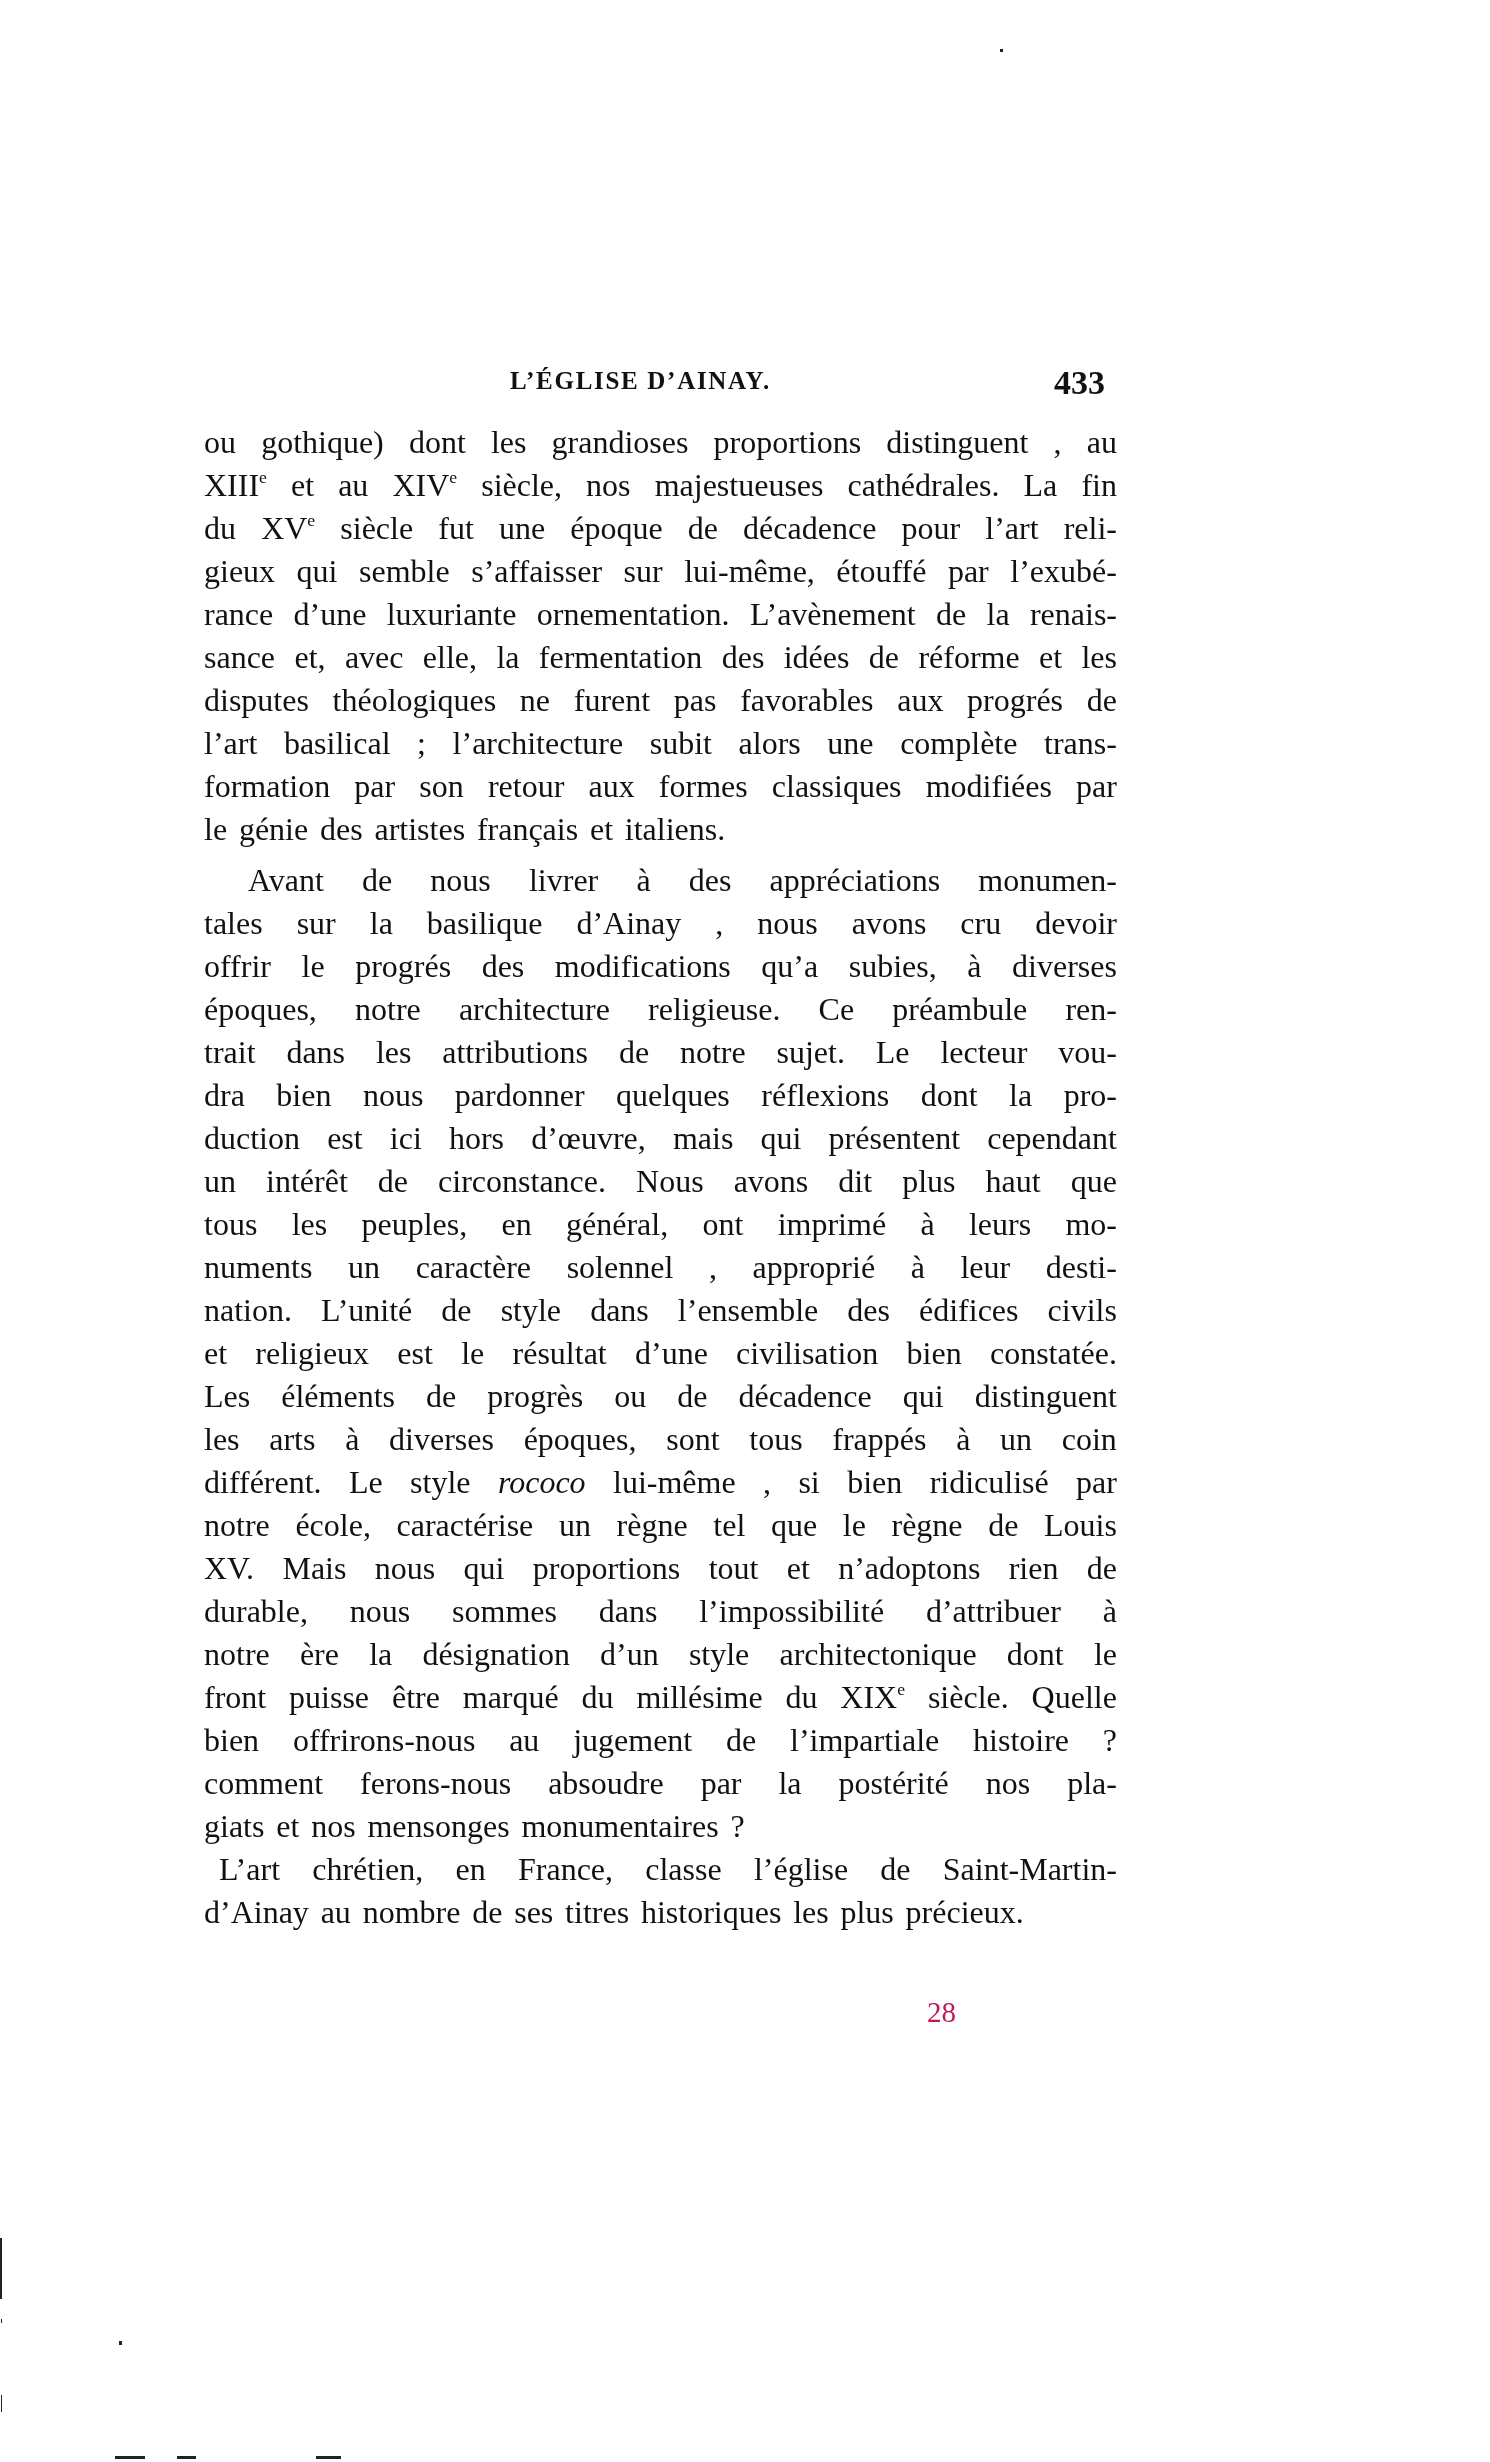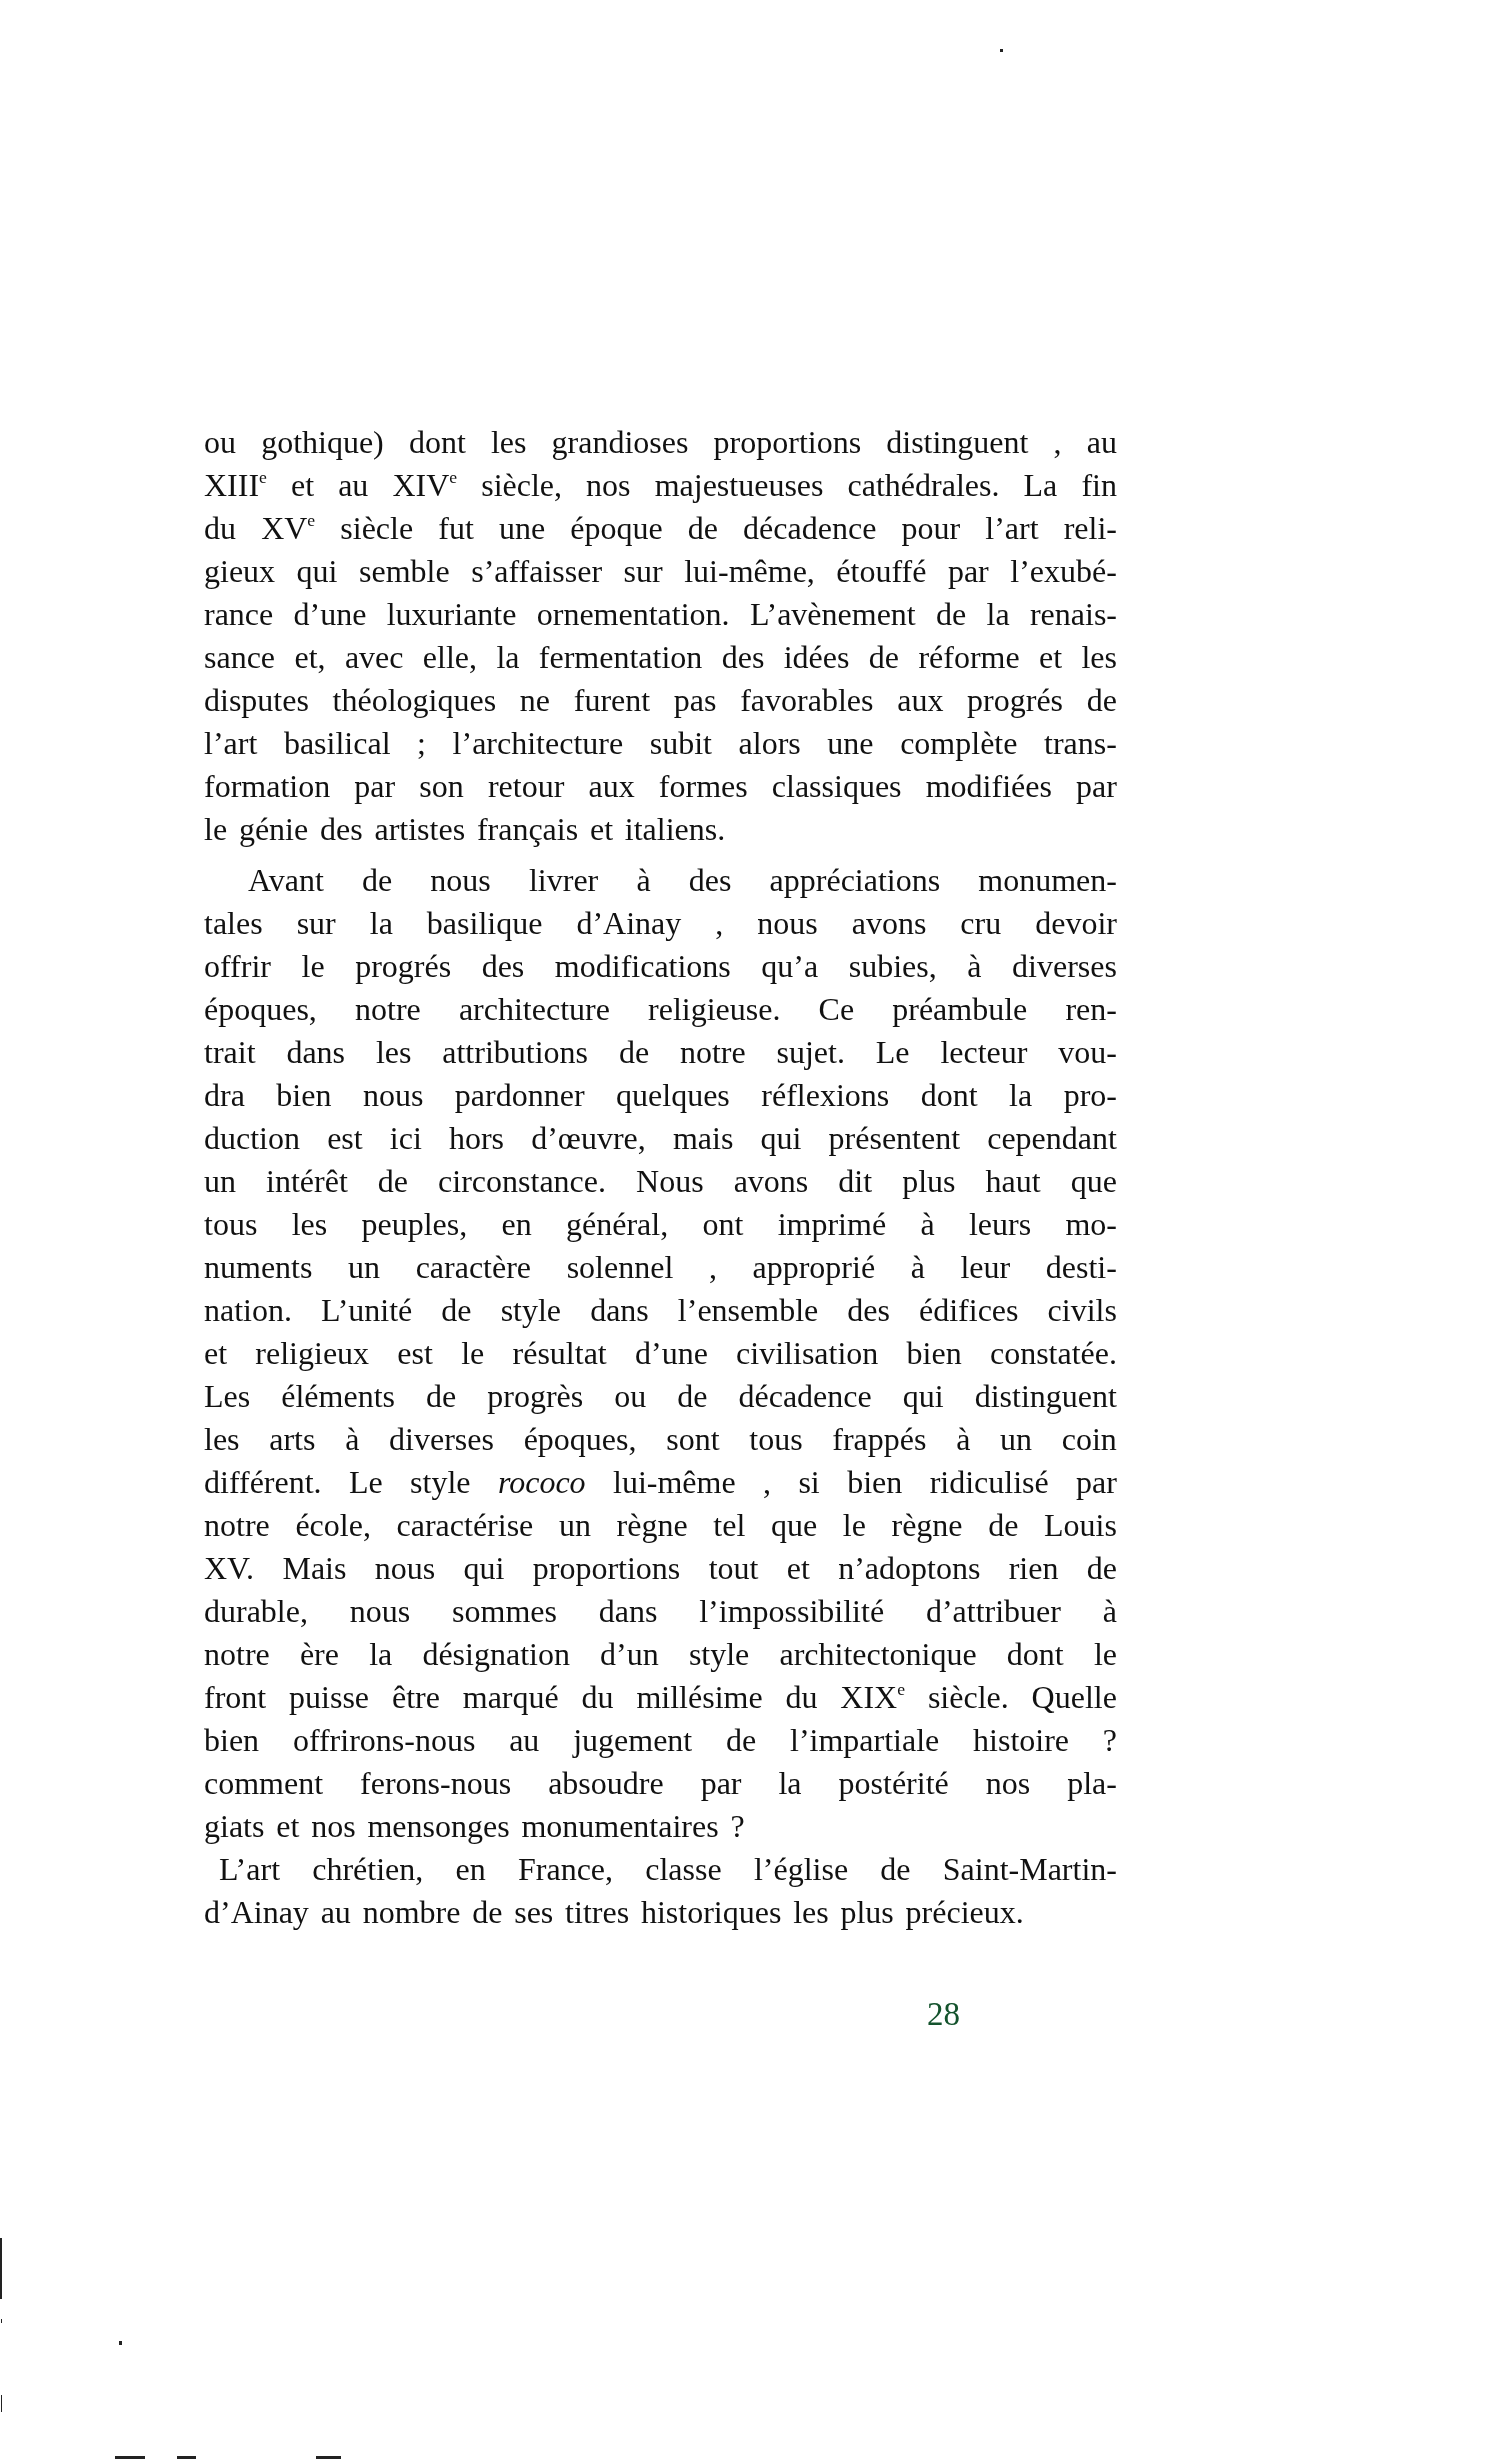--- a/index.html
+++ b/index.html
@@ -71,33 +71,37 @@
       width: 100%;
       box-sizing: border-box;
     }
     .j.left { justify-content: flex-start; gap: 11.8px; }
     .it { font-style: italic; }
     sup { font-size: 0.55em; vertical-align: 0.75em; line-height: 0; }
     .signature {
       position: absolute;
       left: 927px;
       top: 1996px;
-      font-size: 33px;
-      color: #14532d;
+      font-size: 29px;
+      color: #be185d;
     }
     .artifact {
       position: absolute;
       background: #222222;
     }
   </style>
 </head>
 <body>
 
 <div class="page">
 
+  <div class="running-head">
+    <span class="running-title">L’ÉGLISE D’AINAY.</span>
+    <span class="folio">433</span>
+  </div>
 
   <div class="text-block" id="text-block">
       <div>
         <div class="line j">
           <span class="w">ou</span>
           <span class="w">gothique)</span>
           <span class="w">dont</span>
           <span class="w">les</span>
           <span class="w">grandioses</span>
           <span class="w">proportions</span>

